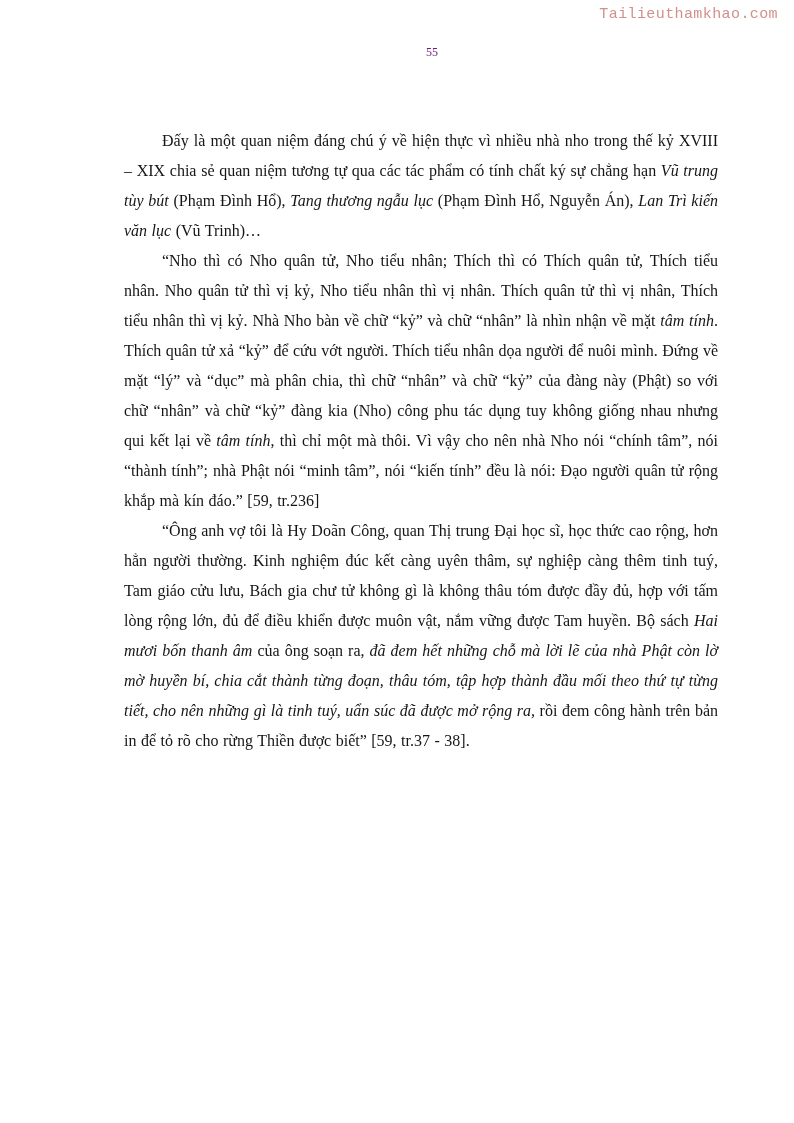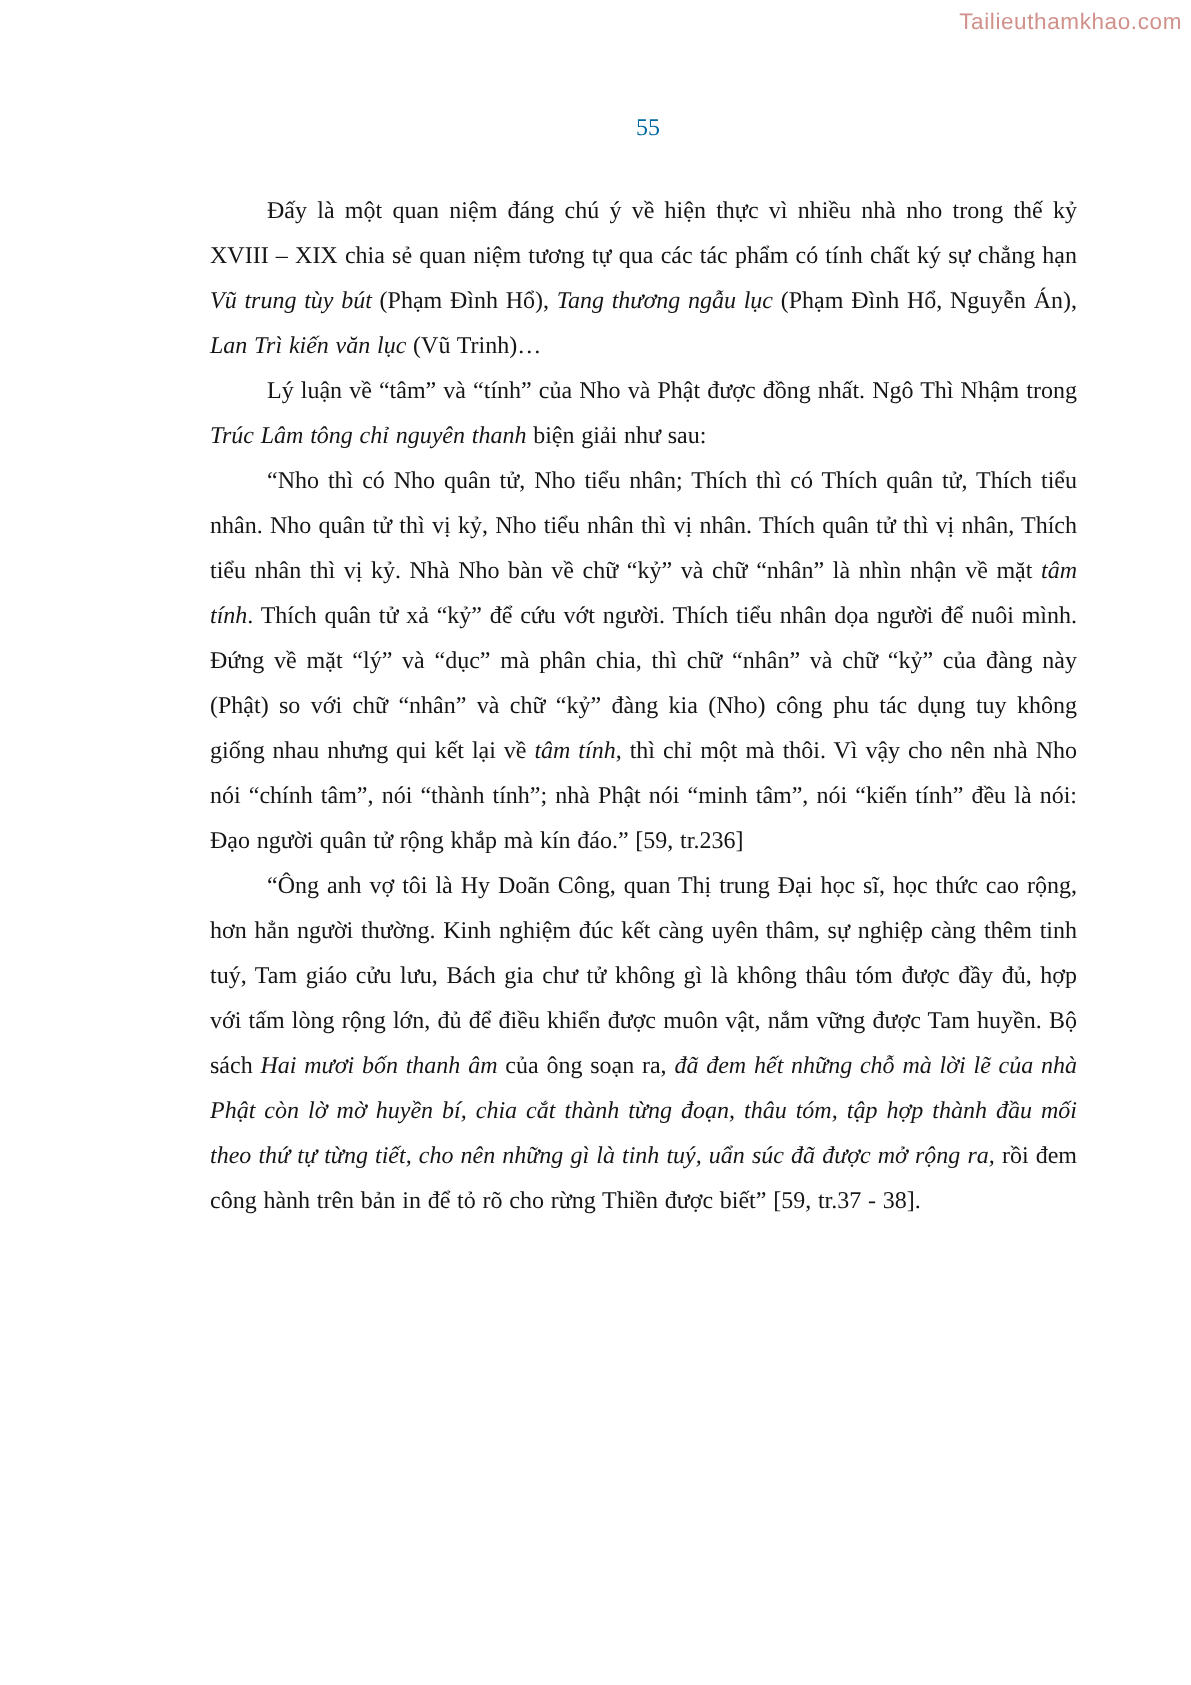--- a/index.html
+++ b/index.html
@@ -13,63 +13,60 @@
   .page {
     position: relative;
     width: 794px;
     height: 1123px;
     background: #ffffff;
     color: #111111;
   }
   .watermark {
     position: absolute;
     top: 6px;
-    right: 6px;
-    font-family: Liberation Sans, sans-serif;
+    right: 16px;
+    font-family: Liberation Mono, monospace;
     font-size: 15px;
     letter-spacing: 0.4px;
     text-shadow: 1px 1px 1px rgba(255,255,255,0.9);
     user-select: none;
   }
   .page-number {
     position: absolute;
     top: 45px;
     left: 400px;
     width: 64px;
     text-align: center;
-    font-size: 16px;
-    color: #0369a1;
-    margin-top: 32px;
+    font-size: 12px;
+    color: #701a75;
   }
   .doc-body {
     position: absolute;
     top: 126px;
     left: 124px;
     width: 594px;
   }
   .para {
     font-size: 16px;
     line-height: 30px;
     text-align: justify;
     text-indent: 38px;
     color: #151515;
     word-spacing: 0.5px;
-    margin-left: 16px;
   }
   .para .it { font-style: italic; }
 </style>
 </head>
 <body>
 
 <div class="page">
 
   <div class="watermark" style="color: rgb(209, 145, 139);">Tailieuthamkhao.com</div>
 
   <div class="page-number">55</div>
 
   <div class="doc-body">
       <p class="para"><span>Đấy là một quan niệm đáng chú ý về hiện thực vì nhiều nhà nho trong thế kỷ XVIII – XIX chia sẻ quan niệm tương tự qua các tác phẩm có tính chất ký sự chẳng hạn </span><span class="it">Vũ trung tùy bút</span><span> (Phạm Đình Hổ), </span><span class="it">Tang thương ngẫu lục</span><span> (Phạm Đình Hổ, Nguyễn Án), </span><span class="it">Lan Trì kiến văn lục</span><span> (Vũ Trinh)…</span></p>
-      <p class="para"><span>Lý luận về “tâm” và “tính” của Nho và Phật được đồng nhất. Ngô Thì Nhậm trong </span><span class="it">Trúc Lâm tông chỉ nguyên thanh</span><span> biện giải như sau:</span></p>
       <p class="para"><span>“Nho thì có Nho quân tử, Nho tiểu nhân; Thích thì có Thích quân tử, Thích tiểu nhân. Nho quân tử thì vị kỷ, Nho tiểu nhân thì vị nhân. Thích quân tử thì vị nhân, Thích tiểu nhân thì vị kỷ. Nhà Nho bàn về chữ “kỷ” và chữ “nhân” là nhìn nhận về mặt </span><span class="it">tâm tính</span><span>. Thích quân tử xả “kỷ” để cứu vớt người. Thích tiểu nhân dọa người để nuôi mình. Đứng về mặt “lý” và “dục” mà phân chia, thì chữ “nhân” và chữ “kỷ” của đàng này (Phật) so với chữ “nhân” và chữ “kỷ” đàng kia (Nho) công phu tác dụng tuy không giống nhau nhưng qui kết lại về </span><span class="it">tâm tính</span><span>, thì chỉ một mà thôi. Vì vậy cho nên nhà Nho nói “chính tâm”, nói “thành tính”; nhà Phật nói “minh tâm”, nói “kiến tính” đều là nói: Đạo người quân tử rộng khắp mà kín đáo.” [59, tr.236]</span></p>
       <p class="para"><span>“Ông anh vợ tôi là Hy Doãn Công, quan Thị trung Đại học sĩ, học thức cao rộng, hơn hẳn người thường. Kinh nghiệm đúc kết càng uyên thâm, sự nghiệp càng thêm tinh tuý, Tam giáo cửu lưu, Bách gia chư tử không gì là không thâu tóm được đầy đủ, hợp với tấm lòng rộng lớn, đủ để điều khiển được muôn vật, nắm vững được Tam huyền. Bộ sách </span><span class="it">Hai mươi bốn thanh âm</span><span> của ông soạn ra, </span><span class="it">đã đem hết những chỗ mà lời lẽ của nhà Phật còn lờ mờ huyền bí, chia cắt thành từng đoạn, thâu tóm, tập hợp thành đầu mối theo thứ tự từng tiết, cho nên những gì là tinh tuý, uẩn súc đã được mở rộng ra,</span><span> rồi đem công hành trên bản in để tỏ rõ cho rừng Thiền được biết” [59, tr.37 - 38].</span></p>
     </div>
 
 </div>
 
 </body></html>

